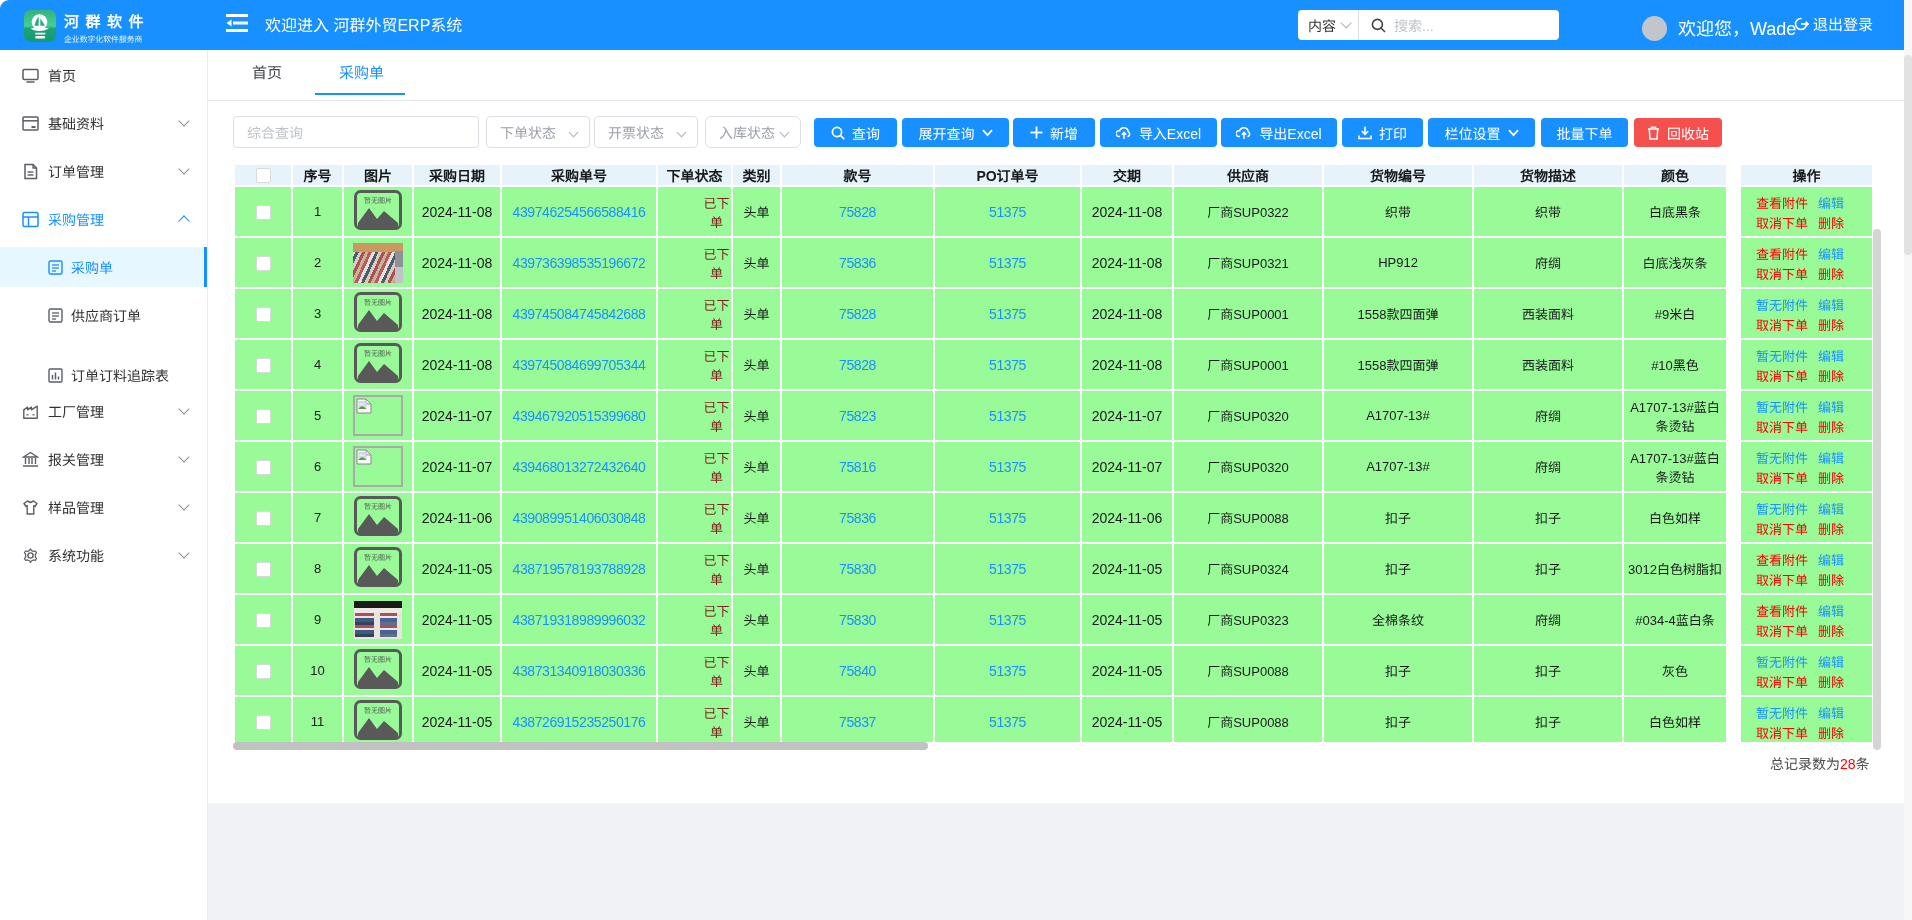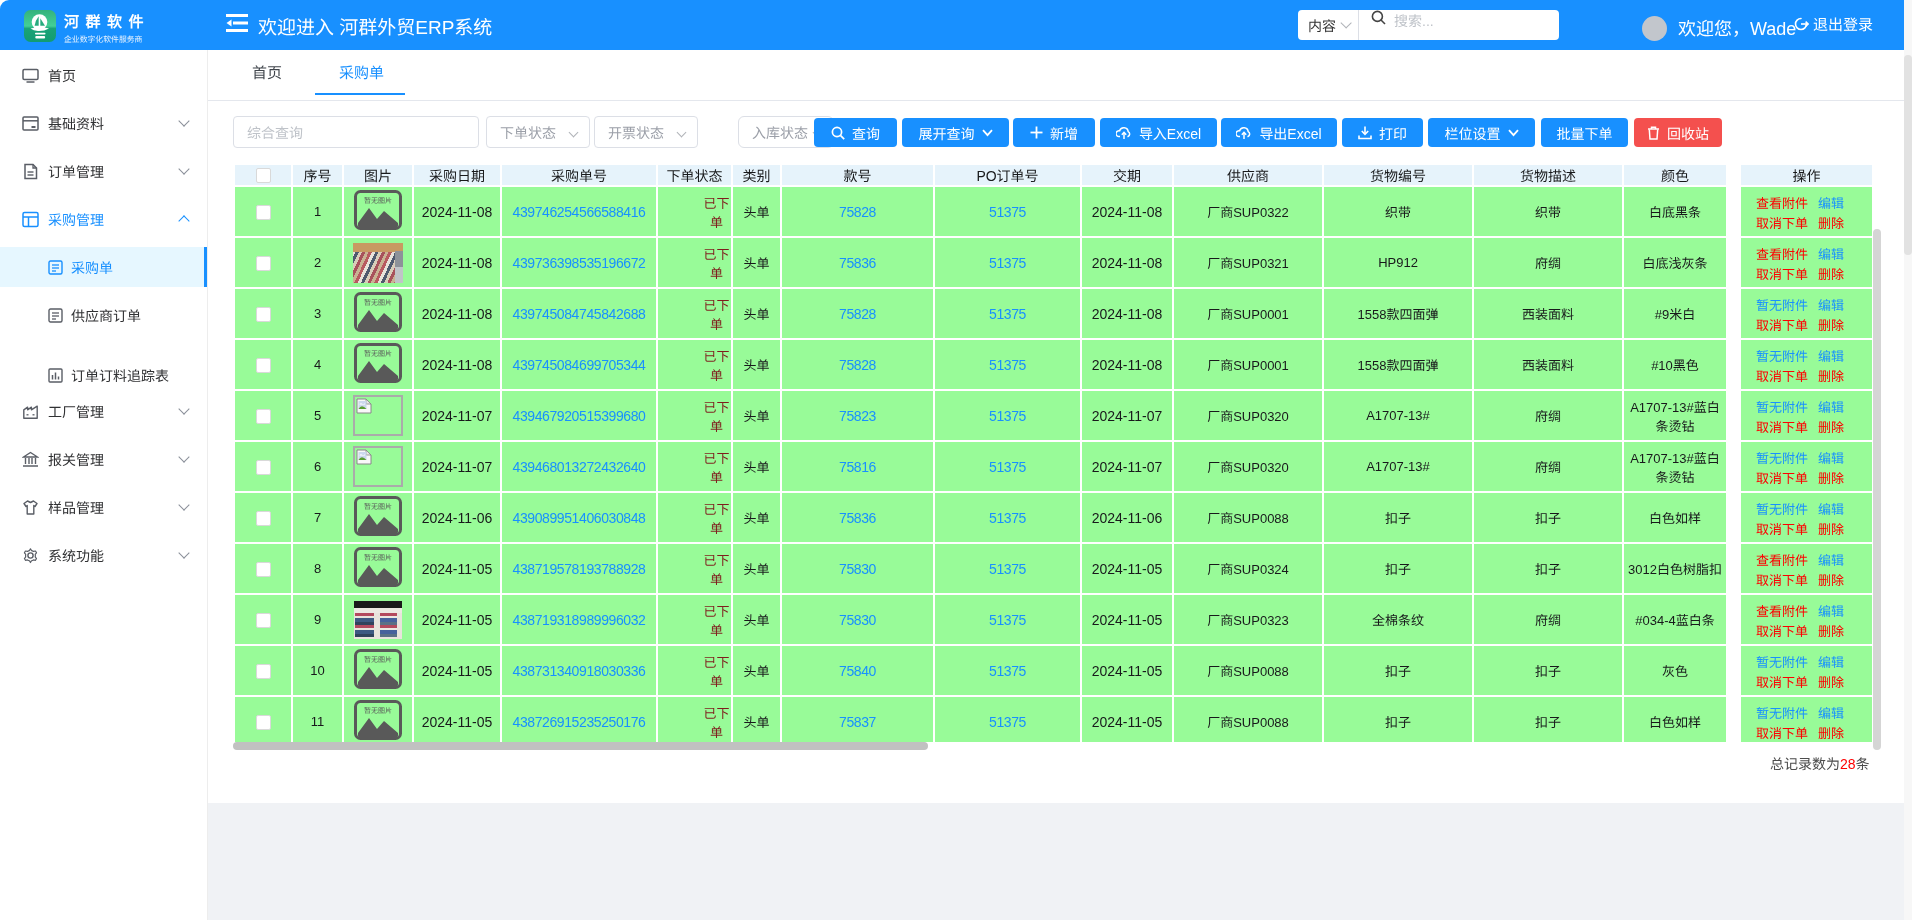--- a/index.html
+++ b/index.html
@@ -7,22 +7,22 @@
 html,body { width:1912px; height:920px; overflow:hidden; }
 body { font-family:"Liberation Sans",sans-serif; font-size:14px; color:#303133; }
 #app { position:relative; width:1912px; height:920px; background:#fff; }
 
 
 .topbar { position:absolute; left:0; top:0; width:1912px; height:50px; background:#1890ff; border-top-left-radius:9px; }
 .logo { position:absolute; left:24px; top:10px; width:32px; height:32px; }
 .brand { position:absolute; left:64px; top:10px; color:#fff; font-size:15px; font-weight:bold; letter-spacing:6.5px; white-space:nowrap; }
 .brand2 { position:absolute; left:64px; top:33px; color:#eaf4ff; font-size:8px; letter-spacing:0; white-space:nowrap; transform:scale(0.98); transform-origin:left top; }
 .collapse { position:absolute; left:226px; top:13px; }
-.welcome { position:absolute; left:258px; top:12px; color:#fff; font-size:19px; }
-.searchgrp { position:absolute; left:1298px; top:10px; width:261px; height:30px; background:#fff; border-radius:4px; display:flex; }
+.welcome { position:absolute; left:265px; top:12px; color:#fff; font-size:16px; }
+.searchgrp { position:absolute; left:1298px; top:10px; width:261px; height:30px; background:#fff; border-radius:4px; display:flex; align-items:center; }
 .searchgrp .cat { width:61px; display:flex; align-items:center; justify-content:center; color:#333; font-size:14px; border-right:1px solid #dcdfe6; height:100%; }
 .searchgrp .caret { display:inline-block; margin-left:4px; width:8px; height:8px; border-right:1.5px solid #b0b3b8; border-bottom:1.5px solid #b0b3b8; transform:rotate(45deg) translateY(-3px); }
 .searchgrp .sic { margin-left:12px; }
 .searchgrp .ph { color:#bfc3c9; margin-left:8px; font-size:14px; }
 .avatar { position:absolute; left:1642px; top:16px; width:25px; height:25px; border-radius:50%; background:#c2c6cc; }
 .hello { position:absolute; left:1678px; top:14px; color:#fff; font-size:18px; }
 .logout { position:absolute; left:1793px; top:13px; color:#fff; font-size:15px; display:flex; align-items:center; gap:4px; }
 
 
 .sidebar { position:absolute; left:0; top:50px; width:208px; height:870px; background:#fff; border-right:1px solid #ededed; }
@@ -52,21 +52,21 @@
 .inp { position:absolute; top:116px; height:32px; border:1px solid #dcdfe6; border-radius:4px; background:#fff; font-size:14px; color:#bfc3c9; display:flex; align-items:center; padding-left:13px; }
 .sel { position:absolute; top:116px; height:32px; border:1px solid #dcdfe6; border-radius:4px; background:#fff; font-size:14px; color:#9a9fa8; color:#9b9fa8; display:flex; align-items:center; padding-left:13px; }
 .sel .scaret { position:absolute; right:12px; top:12px; width:7px; height:7px; border-right:1.4px solid #b0b3b8; border-bottom:1.4px solid #b0b3b8; transform:rotate(45deg); }
 .btn { position:absolute; top:118px; height:29px; border-radius:4px; background:#1890ff; color:#fff; font-size:14px; display:flex; align-items:center; justify-content:center; gap:7px; }
 .btn.red { background:#f4504e; }
 
 
 .tbl { position:absolute; left:235px; top:165px; width:1637px; height:577px; overflow:hidden; }
 table { border-collapse:separate; border-spacing:0; table-layout:fixed; width:1637px; }
 td,th { overflow:hidden; text-align:center; vertical-align:middle; font-size:14px; padding:0; }
-thead th { background:#e6f3fb; height:15px; font-weight:normal; color:#18191b; border-right:2px solid #fff; border-bottom:2px solid #fff; font-size:14px; }
+thead th { background:#e6f3fb; height:15px; font-weight:bold; color:#18191b; border-right:2px solid #fff; border-bottom:2px solid #fff; font-size:14px; }
 tbody td { background:#98fb98; height:51px; border-right:2px solid #fff; border-bottom:2px solid #fff; color:#18191b; font-size:13px; }
 th.gapc, td.gapc { background:#fff; }
 .lnk { color:#1890ff; font-size:14px; letter-spacing:-0.4px; }
 .dt { font-size:14px; }
 .redtx { color:#7f1d1d; font-size:13px;padding-left:44px; }
 .ck { display:inline-block; width:15px; height:15px; background:#fff; border:1px solid #d9d9d9; border-radius:2px; vertical-align:middle; }
 .opcell { font-size:13px; line-height:19.5px; padding-right:13px !important; padding-top:4px !important; }
 .opcell .r { color:#fe0100; }
 .opcell .b { color:#1890ff; }
 .opcell span { margin:0 5px; }
@@ -243,21 +243,21 @@
   <div class="tabbar"></div>
   <div class="tab1">首页</div>
   <div class="tab2">采购单</div>
   <div class="inkbar"></div>
 
   <div class="panel"></div>
   <div id="filters">
     <div class="inp" style="left:233px; width:246px;">综合查询</div>
     <div class="sel" style="left:486px; width:104px;">下单状态<span class="scaret"></span></div>
     <div class="sel" style="left:594px; width:104px;">开票状态<span class="scaret"></span></div>
-    <div class="sel" style="left:738px; width:96px;border-radius:6px;">入库状态<span class="scaret"></span></div>
+    <div class="sel" style="left:705px; width:96px;border-radius:6px;">入库状态<span class="scaret"></span></div>
     <div class="btn" style="left:814px; width:83px;">
       <svg width="14" height="14" viewBox="0 0 14 14">
           <circle cx="6" cy="6" r="4.6" fill="none" stroke="#fff" stroke-width="1.7"></circle>
           <line x1="9.4" y1="9.4" x2="13.2" y2="13.2" stroke="#fff" stroke-width="1.7"></line>
         </svg>查询</div>
     <div class="btn" style="left:902px; width:107px;">展开查询 <svg width="11" height="8" viewBox="0 0 11 8">
           <path d="M1 1.2 L5.5 6.2 L10 1.2" fill="none" stroke="#fff" stroke-width="1.8"></path>
         </svg></div>
     <div class="btn" style="left:1013px; width:82px;">
       <svg width="13" height="13" viewBox="0 0 13 13">

